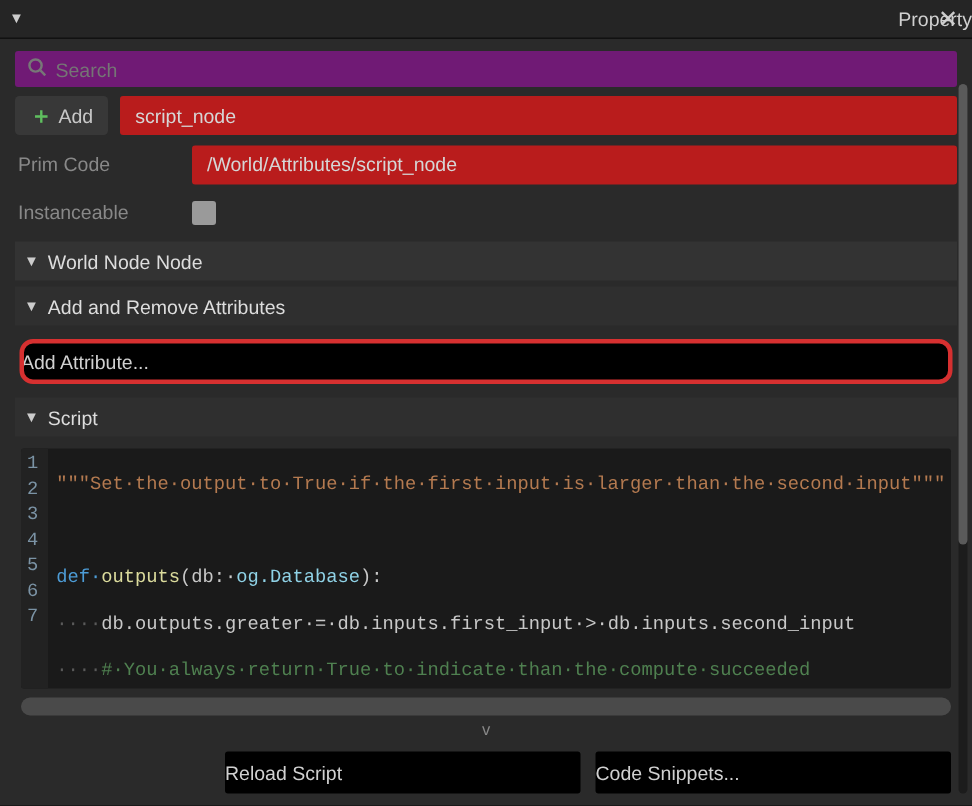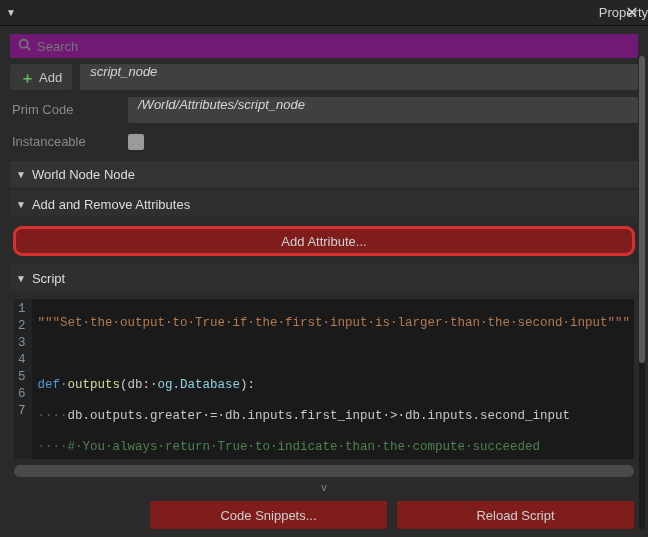--- a/index.html
+++ b/index.html
@@ -45,41 +45,41 @@
   }
   .row { display:flex; align-items:center; gap:8px; height: 28px;}
   .add-btn {
     display:flex; align-items:center; gap:4px;
     background:#383838; height:26px; padding: 0 10px; border-radius:3px;
     cursor:pointer; font-size:13px;
   }
   .add-btn .plus { color:#5fbf5f; font-weight:bold; font-size:15px; line-height:1;}
   .label { width: 110px; color:#888; font-size:13px; padding-left:2px;}
   .text-field {
-    flex:1; background:#404040; height:26px; display:flex; 
-    padding:0 10px; color:#d6d6d6; border-radius:2px;font-style:italic;
+    flex:1; background:#b91c1c; height:26px; display:flex; align-items:center;
+    padding:0 10px; color:#d6d6d6; border-radius:2px;
   }
   .checkbox {
     width:16px; height:16px; background:#9a9a9a; border-radius:2px; cursor:pointer;
   }
   .section-header {
     display:flex; align-items:center; gap:6px;
     background:#333333; height:26px; padding:0 6px;
     color:#ddd; font-size:13px; cursor:pointer;
   }
   .section-header.sub {
     background:#2f2f2f;
   }
   .tri { font-size:10px; color:#ccc; }
   .btn-row {
     display:flex; gap:10px; padding: 6px 4px;
   }
   .btn {
-    flex:1; height:28px; background:#7f1d1d;
-    display:flex; align-items:center; justify-content:center;
+    flex:1; height:28px; background:#000000;
+    display:flex; align-items:center; justify-content:flex-start;
     color:#d0d0d0; font-size:13px; border-radius:2px; cursor:pointer;
   }
   .btn.highlight {
     outline: 3px solid #d63030;
     outline-offset: -2px;
     border-radius: 8px;
   }
   .code-area {
     background:#1a1a1a; margin: 4px 4px 2px 4px;
     height: 160px;
@@ -211,24 +211,24 @@
       </div>
     </div>
 
     <div class="hscroll">
         <div class="thumb"></div>
       </div>
     <div class="v-mark">v</div>
 
     <div class="bottom-btns">
       <div class="btn">
+        <span>Reload Script</span>
+      </div>
+      <div class="btn">
         <span>Code Snippets...</span>
-      </div>
-      <div class="btn">
-        <span>Reload Script</span>
       </div>
     </div>
   </div>
 
   <div class="vscroll">
     <div class="thumb"></div>
   </div>
 </div>
 
 </body></html>

